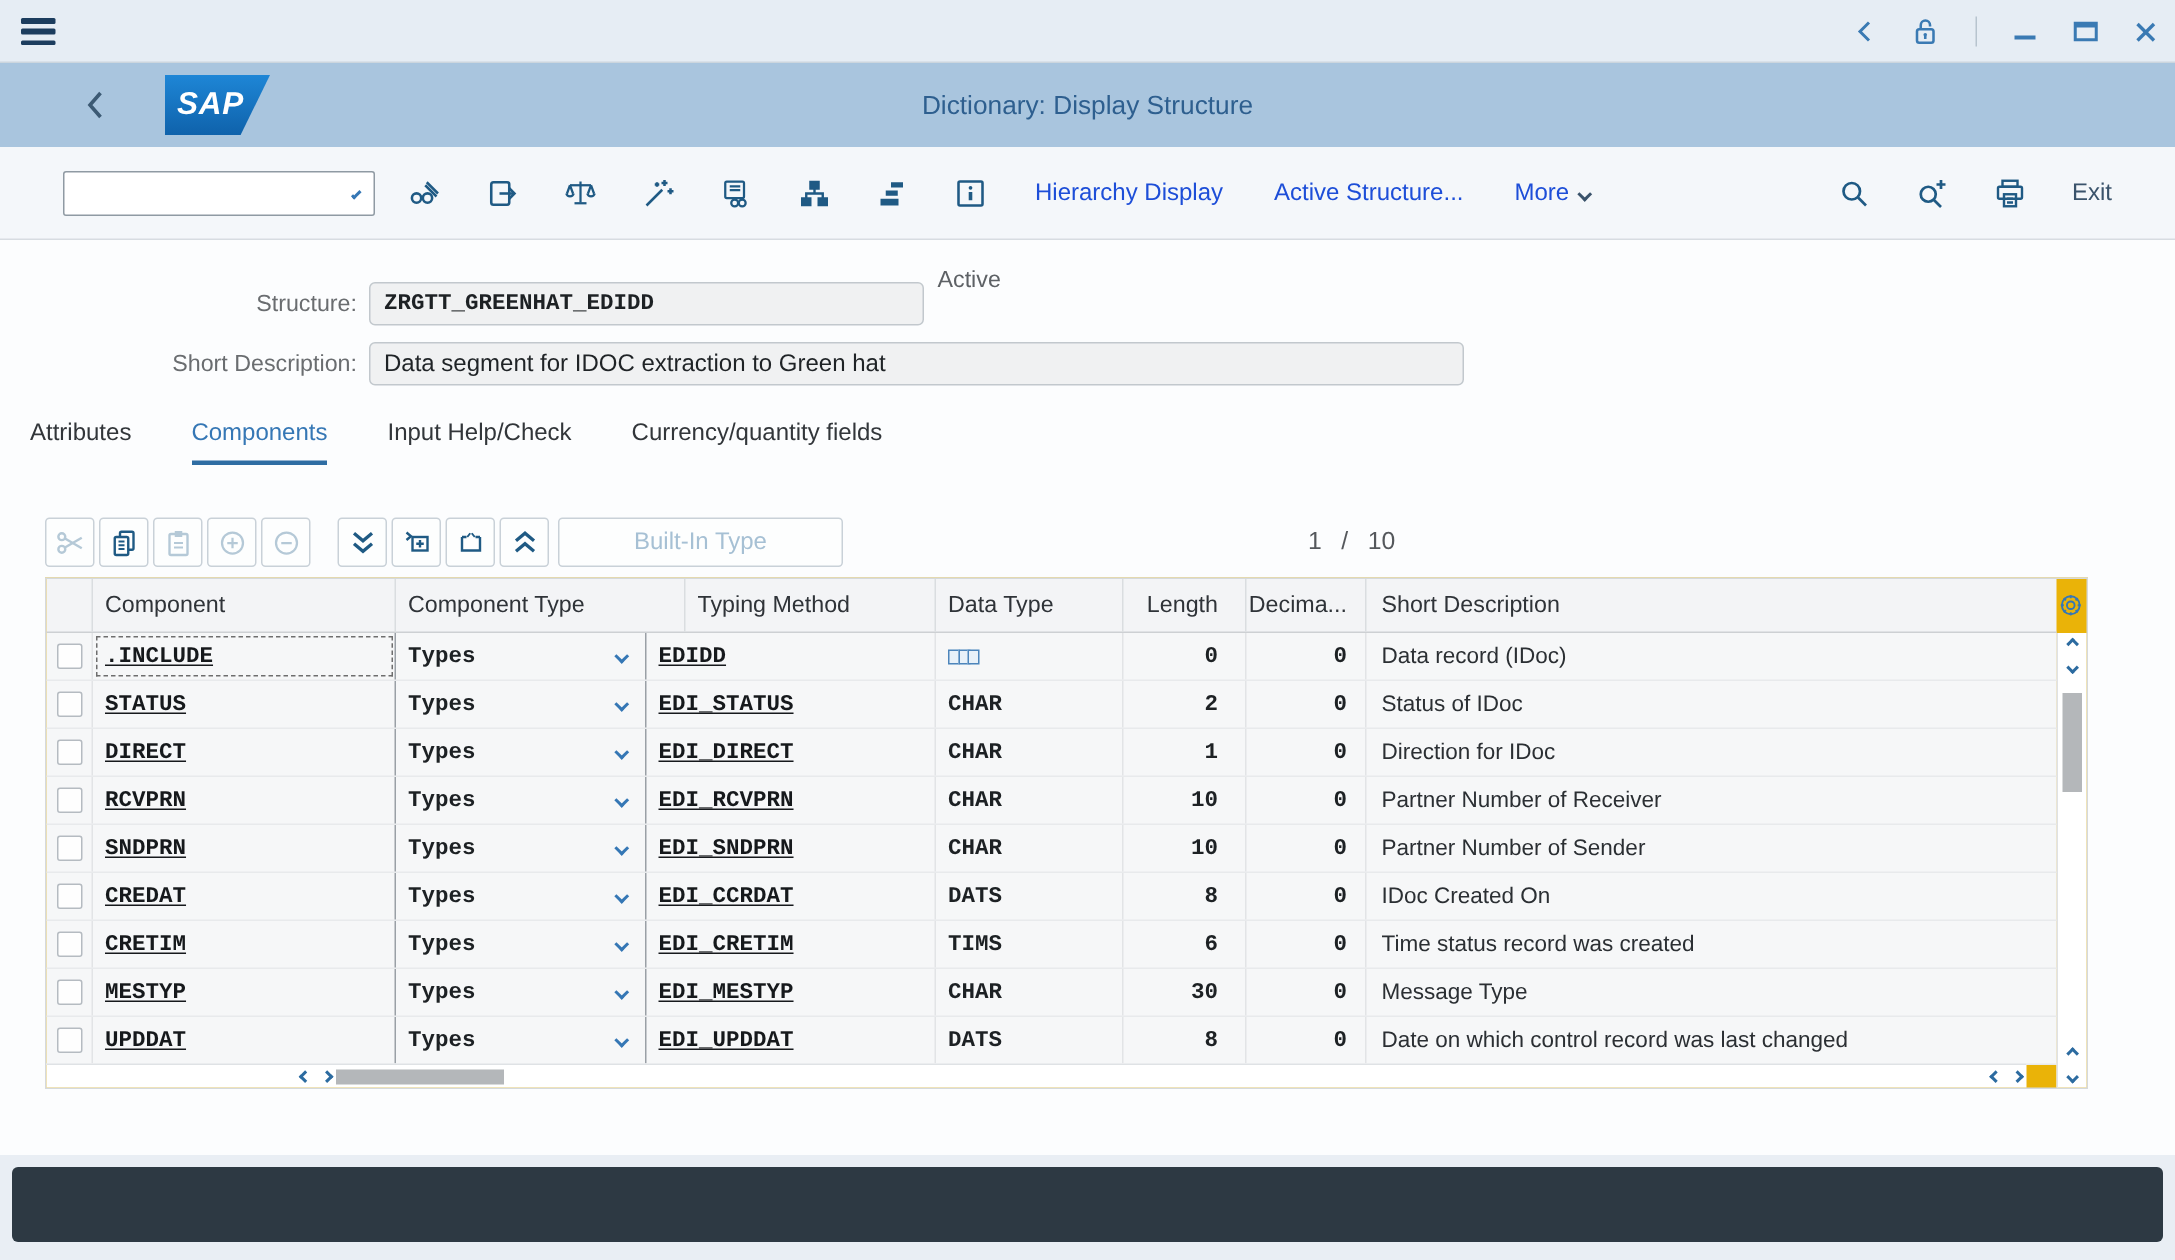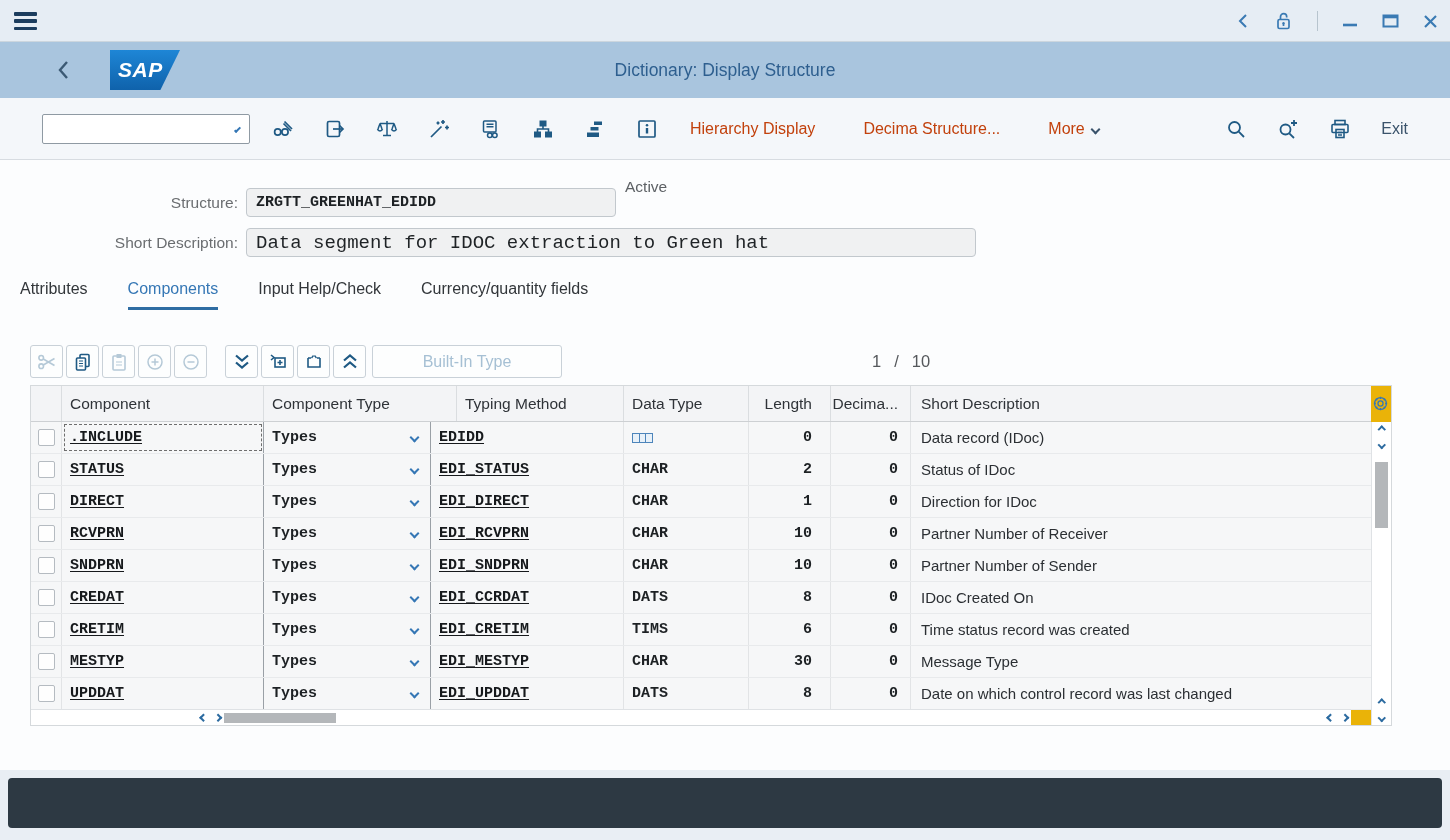--- a/index.html
+++ b/index.html
@@ -23,21 +23,21 @@
   .apptitle { position:absolute; left:0; top:0; width:100%; height:56px; display:flex; align-items:center; justify-content:center;
               color:#2e5f8f; font-size:17.5px; }
 
   
   .toolbar { position:absolute; left:0; top:98px; width:1450px; height:62px; background:#f4f7fa; border-bottom:1px solid #d7dce1; }
   .cmdbox { position:absolute; left:42px; top:16px; width:208px; height:30px; background:#fff; border:1px solid #8f9aa3; border-radius:2px; display:flex; align-items:center; }
   .cmdbox input { flex:1; border:0; outline:0; height:100%; padding:0 6px; font-size:14px; background:transparent; }
   .cmdbox .chev { margin-right:10px; }
   .tbicons { position:absolute; left:272px; top:0; height:62px; display:flex; align-items:center; gap:30px; color:#1f5a84; }
   .tbicons .icb { width:22px; height:22px; display:flex; align-items:center; justify-content:center; cursor:pointer; }
-  .tbmenu { position:absolute; left:690px; top:0; height:62px; display:flex; align-items:center; gap:48px; font-size:16px; color:#c2410c; }
+  .tbmenu { position:absolute; left:690px; top:0; height:62px; display:flex; align-items:center; gap:34px; font-size:16px; color:#1d4ed8; }
   .tbmenu .mitem { cursor:pointer; display:flex; align-items:center; gap:7px; }
   .tbright { position:absolute; right:42px; top:0; height:62px; display:flex; align-items:center; gap:30px; color:#1f5a84; }
   .tbright .exit { font-size:16px; color:#3a536b; cursor:pointer; }
 
   
   .chev { display:inline-block; width:7px; height:7px; border-right:2px solid #3577b5; border-bottom:2px solid #3577b5; }
   .chev.down { transform:rotate(45deg); }
   .chev.up { transform:rotate(225deg); }
   .chev.left { transform:rotate(135deg); }
   .chev.right { transform:rotate(-45deg); }
@@ -227,21 +227,21 @@
           <circle cx="11" cy="7.2" r="1.25" fill="currentColor" stroke="none"></circle>
           <line x1="11" y1="10" x2="11" y2="15.5" stroke-width="2.4"></line>
         </svg>
       </span>
   </div>
   <div class="tbmenu">
     <span class="mitem">
         <span>Hierarchy Display</span>
       </span>
     <span class="mitem">
-        <span>Decima Structure...</span>
+        <span>Active Structure...</span>
       </span>
     <span class="mitem">
         <span>More</span>
         <span class="chev down" style="border-color:#3a536b;"></span>
       </span>
   </div>
   <div class="tbright">
     <span class="icb">
         <svg width="22" height="22" viewBox="0 0 22 22" fill="none" stroke="currentColor" stroke-width="1.8">
           <circle cx="9.5" cy="9.5" r="5.5"></circle>
@@ -270,21 +270,21 @@
 <div class="content">
 
   <div class="flabel" style="top:28px;">Structure:</div>
   <div class="ffield" style="top:28px; width:370px;">
       <span class="mono">ZRGTT_GREENHAT_EDIDD</span>
     </div>
   <div class="factive" style="top:12px;">Active</div>
 
   <div class="flabel" style="top:68px;">Short Description:</div>
   <div class="ffield" style="top:68px; width:730px;">
-      <span style="font-size:19px; color:#1f2326;font-family:Liberation Mono, monospace;">Data segment for IDOC extraction to Green hat</span>
+      <span style="font-size:16px; color:#1f2326;">Data segment for IDOC extraction to Green hat</span>
     </div>
 
   <div class="tabs">
     <div class="tab">Attributes</div>
     <div class="tab active">Components</div>
     <div class="tab">Input Help/Check</div>
     <div class="tab">Currency/quantity fields</div>
   </div>
 
   <div class="ttb">

